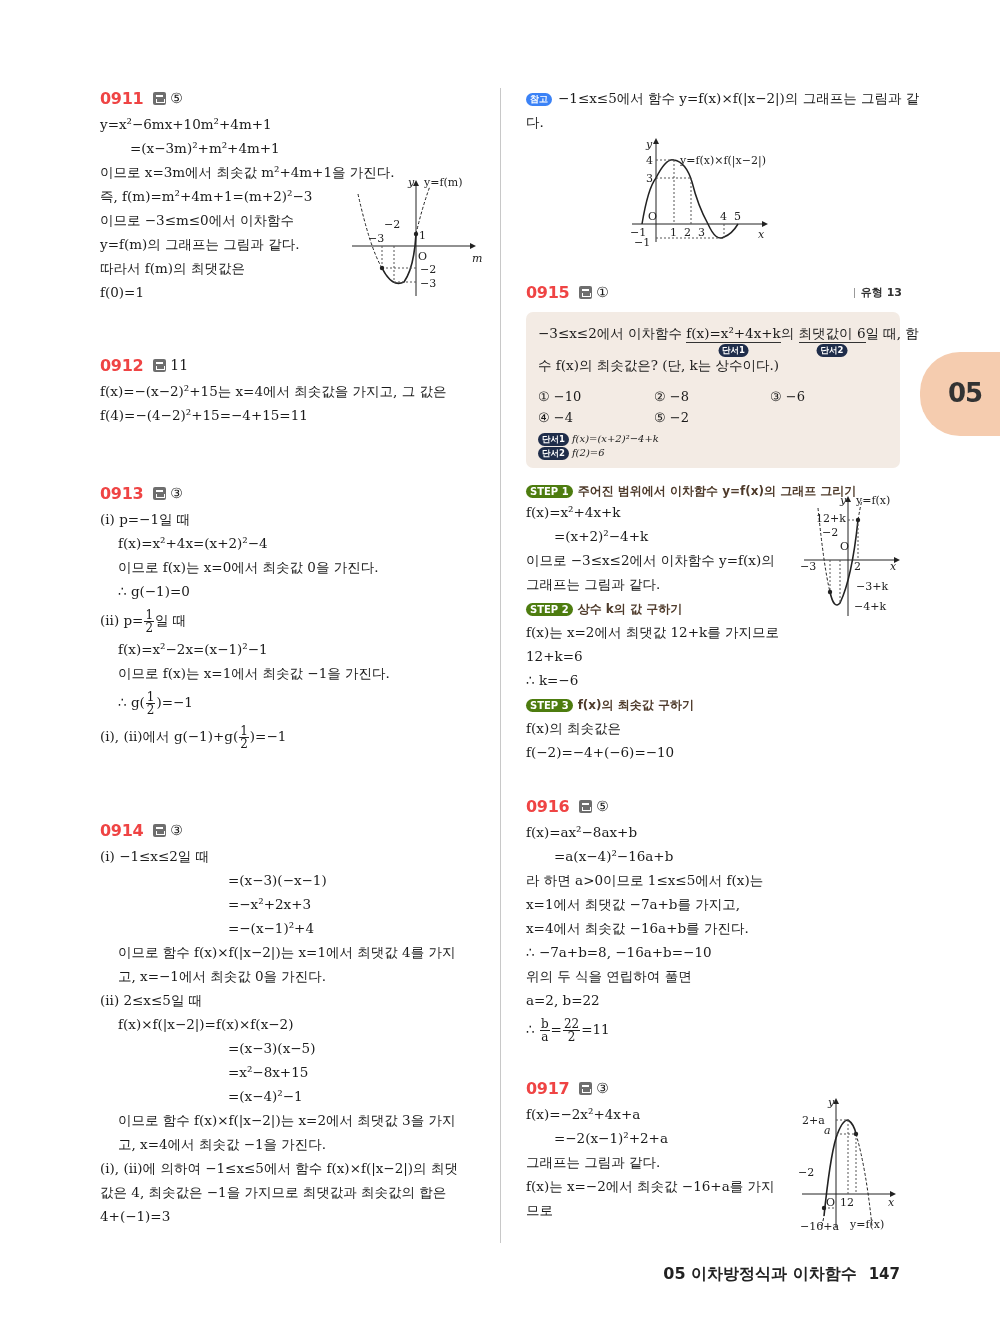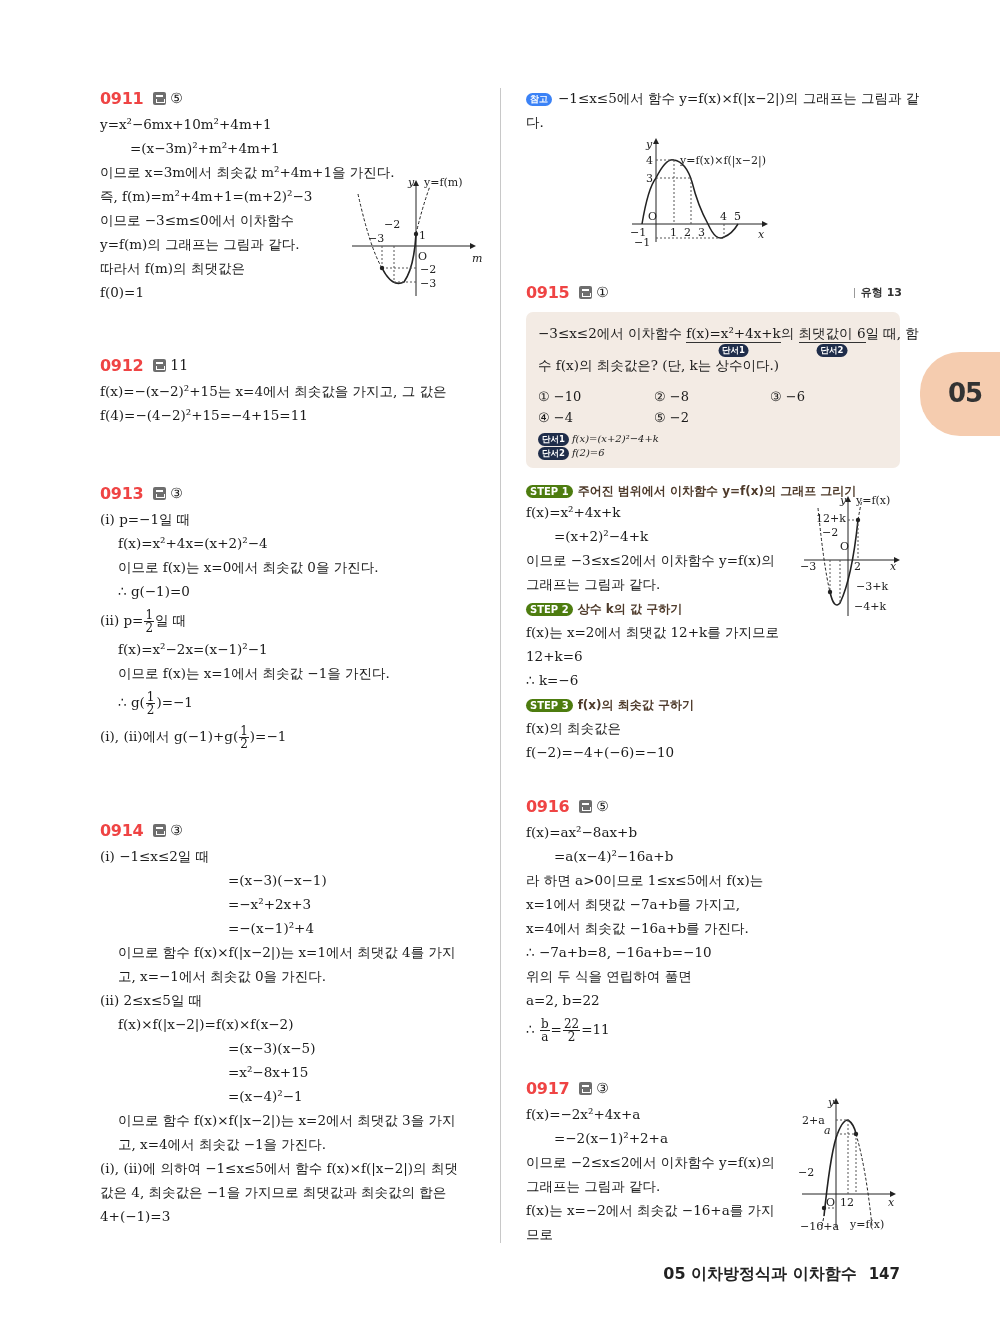--- a/index.html
+++ b/index.html
@@ -294,21 +294,20 @@
   </div>
 
   <div class="prob" style="top:990px;">
     <div class="prob-head">
       <span class="prob-num">0917</span>
       <span class="ans-icon"></span>
       <span class="ans-val">③</span>
     </div>
     <div class="line">f(x)=−2x²+4x+a</div>
     <div class="line" style="padding-left:28px;">=−2(x−1)²+2+a</div>
-    <div class="line">이므로 −2≤x≤2에서 이차함수 y=f(x)의</div>
     <div class="line">그래프는 그림과 같다.</div>
     <div class="line">f(x)는 x=−2에서 최솟값 −16+a를 가지</div>
     <div class="line">므로</div>
 
     <div class="graph" style="left:270px; top:22px;">
       <svg width="110" height="135" viewBox="0 0 110 135">
         <line x1="6" y1="96" x2="96" y2="96" stroke="#222"></line>
         <polygon points="94,93 100,96 94,99" fill="#222"></polygon>
         <line x1="40" y1="130" x2="40" y2="4" stroke="#222"></line>
         <polygon points="37,6 40,0 43,6" fill="#222"></polygon>

